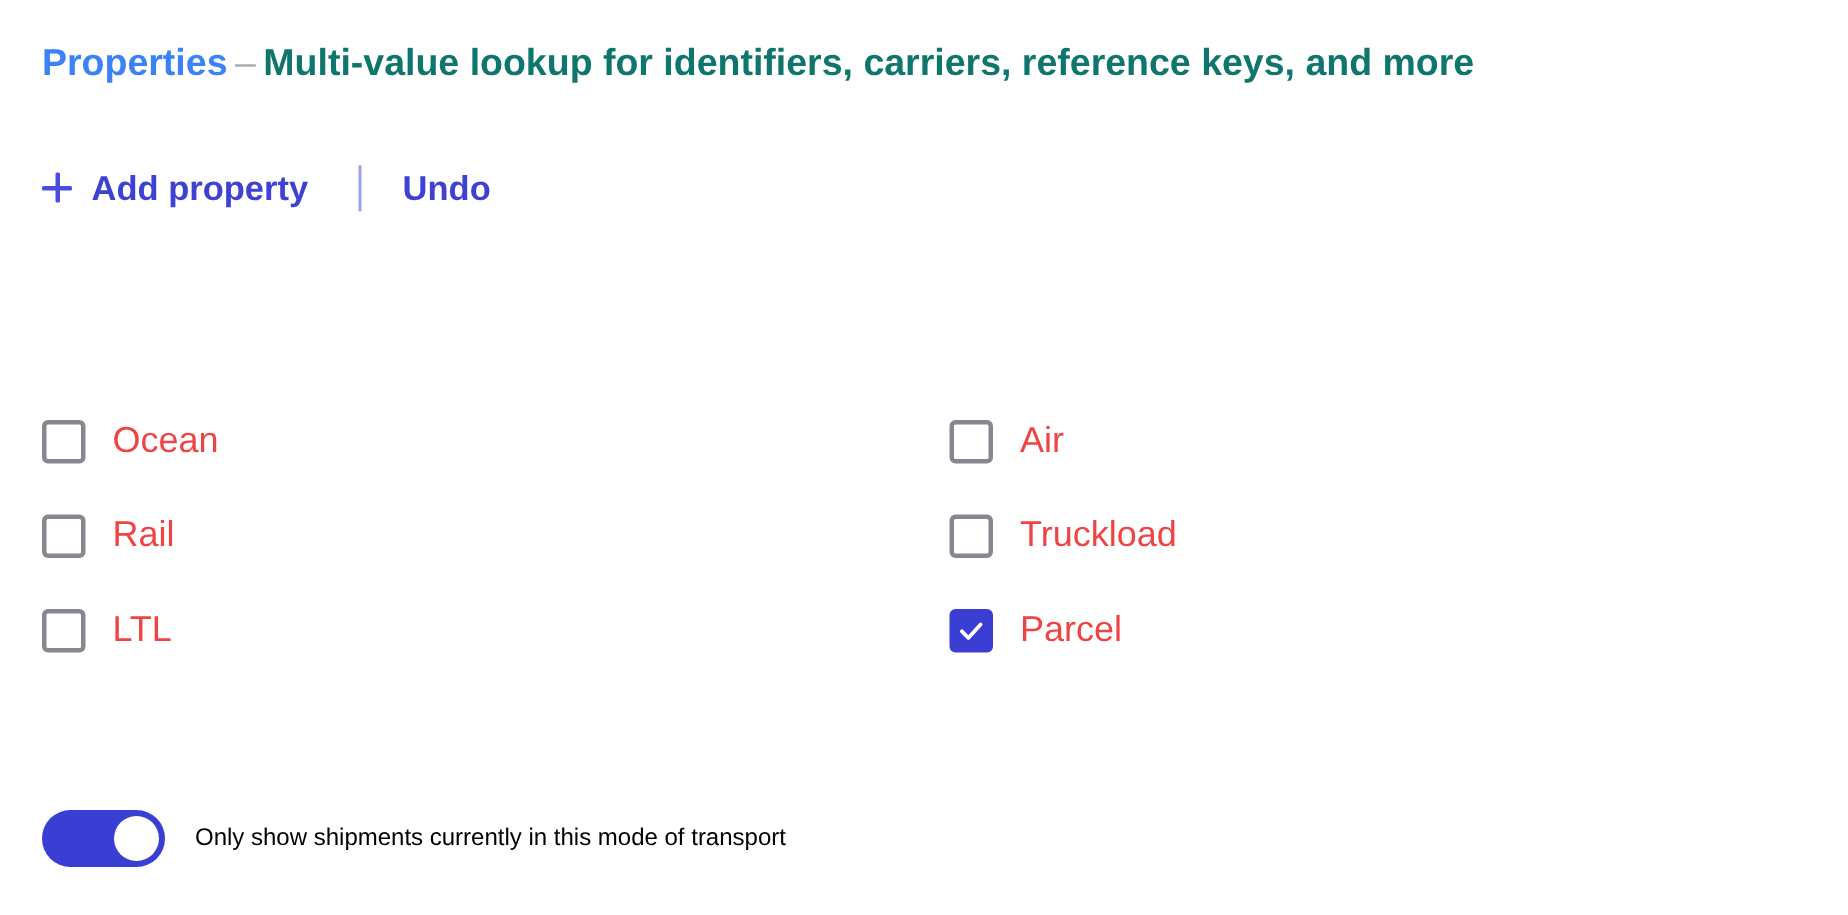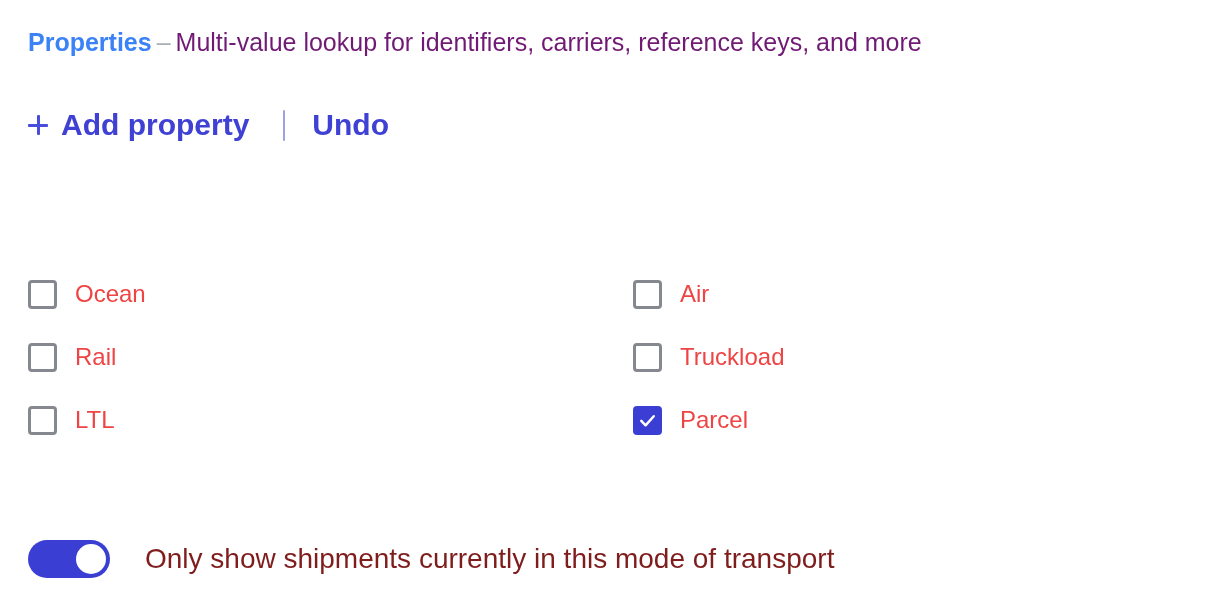--- a/index.html
+++ b/index.html
@@ -37,41 +37,41 @@
   .section-title {
     font-weight: bold;
     color: #3b82f6;
   }
   .section-dash {
     color: #a9adb4;
     font-weight: normal;
     padding: 0 5px;
   }
   .section-desc {
-    color: #701a75;
-    font-weight: normal;
+    color: #0f766e;
+    font-weight: bold;
   }
 
   #properties-header { left: 28px; top: 27px; }
   #mode-header       { left: 28px; top: 208px; }
 
   
   .actions-row {
     position: absolute;
     left: 28px;
     top: 108px;
     display: flex;
     align-items: center;
     height: 34px;
   }
   .action-link {
     display: flex;
     align-items: center;
     gap: 13px;
-    font-size: 30px;
+    font-size: 23px;
     font-weight: bold;
     color: #3f40d4;
     cursor: pointer;
     user-select: none;
     background: none;
     border: none;
     padding: 0;
     font-family: inherit;
     line-height: 1;
     white-space: nowrap;
@@ -184,23 +184,23 @@
     top: 4px;
     left: 4px;
     width: 30px;
     height: 30px;
     border-radius: 50%;
     background: #ffffff;
     transition: left .15s;
   }
   .toggle.on .knob { left: 48px; }
   .toggle-label {
-    font-size: 28px;
-    color: #7f1d1d;
-    margin-left: 35px;
+    font-size: 16px;
+    color: #000000;
+    margin-left: 20px;
     line-height: 30px;
     white-space: nowrap;
   }
 </style>
 </head>
 <body>
 
 <div class="panel">
 
   <div class="section-header" id="properties-header">

